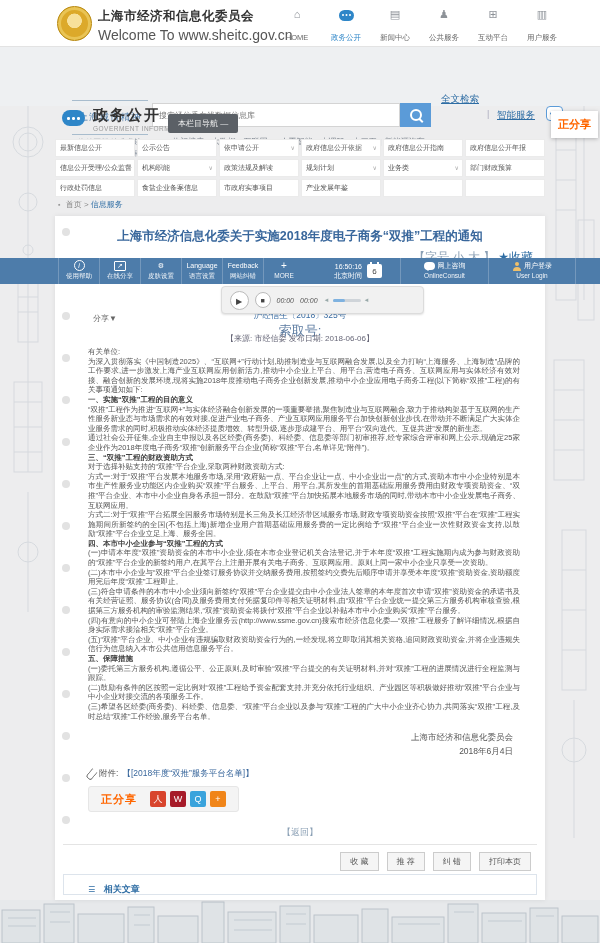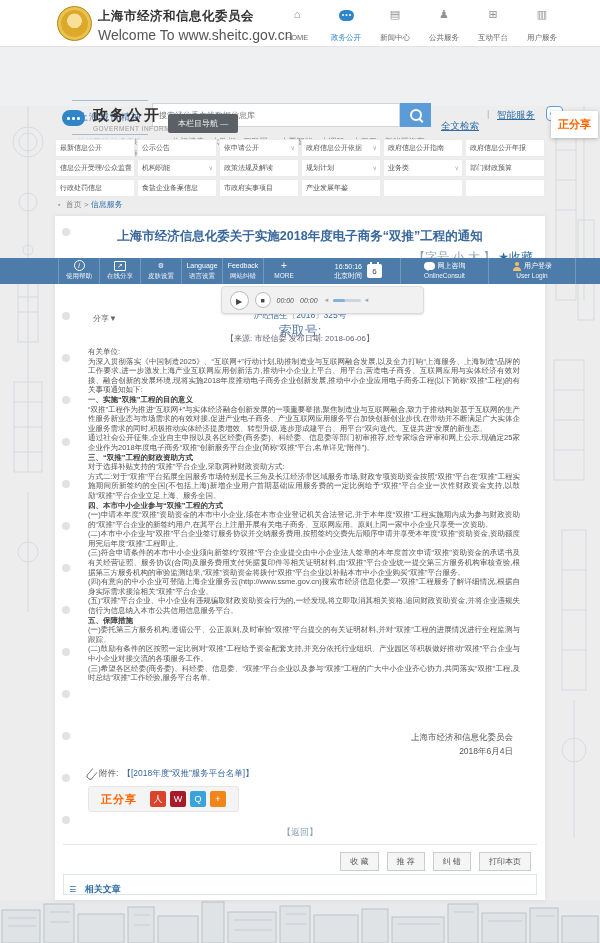--- a/index.html
+++ b/index.html
@@ -25,21 +25,21 @@
   
   .search-band{position:absolute;top:46px;left:0;right:0;height:60px;background:#eef0f2;z-index:2;}
   .spirit{position:absolute;left:72px;top:54px;width:76px;text-align:center;}
   .spirit .st{font-size:9.5px;color:#4d7caa;border-top:1px solid #a8bccd;border-bottom:1px solid #a8bccd;padding:10px 0;letter-spacing:1px;}
   .spirit .sl{font-size:7px;color:#8a94a0;margin-top:2px;letter-spacing:.5px;}
   .search-box{position:absolute;left:152px;top:57px;width:248px;height:24px;background:#fff;border:1px solid #d4d4d4;box-sizing:border-box;}
   .search-box input{width:100%;height:100%;border:0;outline:0;font-size:8px;color:#555;padding:0 6px;box-sizing:border-box;background:transparent;font-family:inherit;}
   .search-btn{position:absolute;left:400px;top:57px;width:31px;height:24px;background:#5b9bd8;border:0;cursor:pointer;display:flex;align-items:center;justify-content:center;}
   .mag{width:8px;height:8px;border:2px solid #fff;border-radius:50%;position:relative;display:inline-block;}
   .mag::after{content:"";position:absolute;width:2px;height:5px;background:#fff;right:-2px;bottom:-4px;transform:rotate(-45deg);}
-  .fulltext{position:absolute;left:441px;top:74px;font-size:9.5px;color:#2e6da4;text-decoration:underline;cursor:pointer;}
+  .fulltext{position:absolute;left:441px;top:47px;font-size:9.5px;color:#2e6da4;text-decoration:underline;cursor:pointer;}
   .search-sep{position:absolute;left:487px;top:63px;font-size:9px;color:#aab;}
   .smart{position:absolute;left:497px;top:63px;font-size:9.5px;color:#2e6da4;text-decoration:underline;cursor:pointer;}
   .robot-icon{position:absolute;left:546px;top:60px;width:15px;height:13px;border:1px solid #5b9bd8;border-radius:4px;background:
     radial-gradient(circle at 32% 50%,#5b9bd8 1.3px,transparent 1.8px),
     radial-gradient(circle at 68% 50%,#5b9bd8 1.3px,transparent 1.8px),#fff;}
   .hot{position:absolute;left:0;right:0;top:90px;text-align:center;font-size:8px;color:#7a828c;}
   .hot .hot-word{margin:0 3px;cursor:pointer;}
   .hot .hot-sep{color:#b5bcc4;}
   
   .section-chat{position:absolute;left:62px;top:110px;width:23px;height:16px;background:#2e86c8;border-radius:8px;z-index:2;}
@@ -109,21 +109,21 @@
   .attachment{position:absolute;left:33px;top:552px;font-size:8.5px;color:#555;display:flex;align-items:center;gap:4px;}
   .clip{display:inline-block;width:5px;height:10px;border:1px solid #777;border-top:none;border-radius:0 0 3px 3px;transform:rotate(40deg);}
   .attachment .alink{color:#39679c;cursor:pointer;}
   .share-bar{position:absolute;left:33px;top:570px;height:24px;background:#f4f4f4;border:1px solid #e6e6e6;border-radius:3px;display:inline-flex;align-items:center;padding:0 12px;gap:5px;}
   .share-bar .sb-label{color:#ff6600;font-size:11px;font-weight:bold;margin-right:8px;letter-spacing:1px;}
   .share-ico{width:16px;height:16px;border-radius:2px;color:#fff;font-size:9px;text-align:center;line-height:16px;cursor:pointer;}
   .back-link{position:absolute;left:0;right:0;top:610px;text-align:center;font-size:9px;color:#8ba0b5;cursor:pointer;}
   .card-divider{position:absolute;left:8px;right:8px;top:628px;border-top:1px solid #e4e4e4;}
   .action-buttons{position:absolute;right:14px;top:636px;display:flex;gap:8px;}
   .action-btn{background:#f5f5f5;border:1px solid #ccc;font-size:8px;color:#555;padding:3px 9px;cursor:pointer;font-family:inherit;}
-  .related-box{position:absolute;left:8px;right:8px;top:658px;height:21px;border:1px solid #dde4ec;background:#fff;padding:3px 5px;box-sizing:border-box;}
+  .related-box{position:absolute;left:8px;right:8px;top:658px;height:21px;border:1px solid #dde4ec;background:#fff;padding:3px 24px;box-sizing:border-box;}
   .related-box .ricon{color:#2e6da4;font-size:8px;margin-right:4px;}
   .related-box .rtitle{color:#2e6da4;font-size:9px;font-weight:bold;}
   
   .bottom-band{position:absolute;left:0;right:0;top:900px;height:43px;background:#e7e9eb;z-index:1;overflow:hidden;}
 </style>
 </head>
 <body>
 
 <svg class="sketch" style="left:4px;top:52px;" width="48" height="620" viewBox="0 0 48 620" fill="none" stroke="#c3cad1" stroke-width="1" opacity="0.55">
   <line x1="24" y1="0" x2="24" y2="420"></line>
@@ -265,20 +265,21 @@
   <div class="source-line">【来源: 市经信委 发布日期: 2018-06-06】</div>
 
   <div class="article-body">
       <p class="para">有关单位:</p>
       <p class="para">为深入贯彻落实《中国制造2025》、“互联网+”行动计划,助推制造业与互联网融合发展,以及全力打响“上海服务、上海制造”品牌的工作要求,进一步激发上海产业互联网应用创新活力,推动中小企业上平台、用平台,营造电子商务、互联网应用与实体经济有效对接、融合创新的发展环境,现将实施2018年度推动电子商务企业创新发展,推动中小企业应用电子商务工程(以下简称“双推”工程)的有关事项通知如下:</p>
       <p class="para head">一、实施“双推”工程的目的意义</p>
       <p class="para">“双推”工程作为推进“互联网+”与实体经济融合创新发展的一项重要举措,聚焦制造业与互联网融合,致力于推动构架基于互联网的生产性服务新业态与市场需求的有效对接,促进产业电子商务、产业互联网应用服务平台加快创新创业步伐,在带动并不断满足广大实体企业服务需求的同时,积极推动实体经济提质增效、转型升级,逐步形成建平台、用平台“双向迭代、互促共进”发展的新生态。</p>
       <p class="para">通过社会公开征集,企业自主申报以及各区经委(商务委)、科经委、信息委等部门初审推荐,经专家综合评审和网上公示,现确定25家企业作为2018年度电子商务“双推”创新服务平台企业(简称“双推”平台,名单详见“附件”)。</p>
       <p class="para head">三、“双推”工程的财政资助方式</p>
       <p class="para">对于选择补贴支持的“双推”平台企业,采取两种财政资助方式:</p>
+      <p class="para">方式一:对于“双推”平台发展本地服务市场,采用“政府贴一点、平台企业让一点、中小企业出一点”的方式,资助本市中小企业特别是本市生产性服务业功能区内企业购买“双推”平台服务、上平台、用平台,其所发生的首期基础应用服务费用由财政专项资助资金、“双推”平台企业、本市中小企业自身各承担一部分。在鼓励“双推”平台加快拓展本地服务市场的同时,带动本市中小企业发展电子商务、互联网应用。</p>
       <p class="para">方式二:对于“双推”平台拓展全国服务市场特别是长三角及长江经济带区域服务市场,财政专项资助资金按照“双推”平台在“双推”工程实施期间所新签约的全国(不包括上海)新增企业用户首期基础应用服务费的一定比例给予“双推”平台企业一次性财政资金支持,以鼓励“双推”平台企业立足上海、服务全国。</p>
       <p class="para head">四、本市中小企业参与“双推”工程的方式</p>
       <p class="para">(一)申请本年度“双推”资助资金的本市中小企业,须在本市企业登记机关合法登记,并于本年度“双推”工程实施期内成为参与财政资助的“双推”平台企业的新签约用户,在其平台上注册开展有关电子商务、互联网应用。原则上同一家中小企业只享受一次资助。</p>
       <p class="para">(二)本市中小企业与“双推”平台企业签订服务协议并交纳服务费用,按照签约交费先后顺序申请并享受本年度“双推”资助资金,资助额度用完后年度“双推”工程即止。</p>
       <p class="para">(三)符合申请条件的本市中小企业须向新签约“双推”平台企业提交由中小企业法人签章的本年度首次申请“双推”资助资金的承诺书及有关经营证照、服务协议(合同)及服务费用支付凭据复印件等相关证明材料,由“双推”平台企业统一提交第三方服务机构审核查验,根据第三方服务机构的审验监测结果,“双推”资助资金将拨付“双推”平台企业以补贴本市中小企业购买“双推”平台服务。</p>
       <p class="para">(四)有意向的中小企业可登陆上海企业服务云(http://www.ssme.gov.cn)搜索市经济信息化委—“双推”工程服务了解详细情况,根据自身实际需求接洽相关“双推”平台企业。</p>
       <p class="para">(五)“双推”平台企业、中小企业有违规骗取财政资助资金行为的,一经发现,将立即取消其相关资格,追回财政资助资金,并将企业违规失信行为信息纳入本市公共信用信息服务平台。</p>
       <p class="para head">五、保障措施</p>
       <p class="para">(一)委托第三方服务机构,遵循公平、公正原则,及时审验“双推”平台提交的有关证明材料,并对“双推”工程的进展情况进行全程监测与跟踪。</p>
       <p class="para">(二)鼓励有条件的区按照一定比例对“双推”工程给予资金配套支持,并充分依托行业组织、产业园区等积极做好推动“双推”平台企业与中小企业对接交流的各项服务工作。</p>

